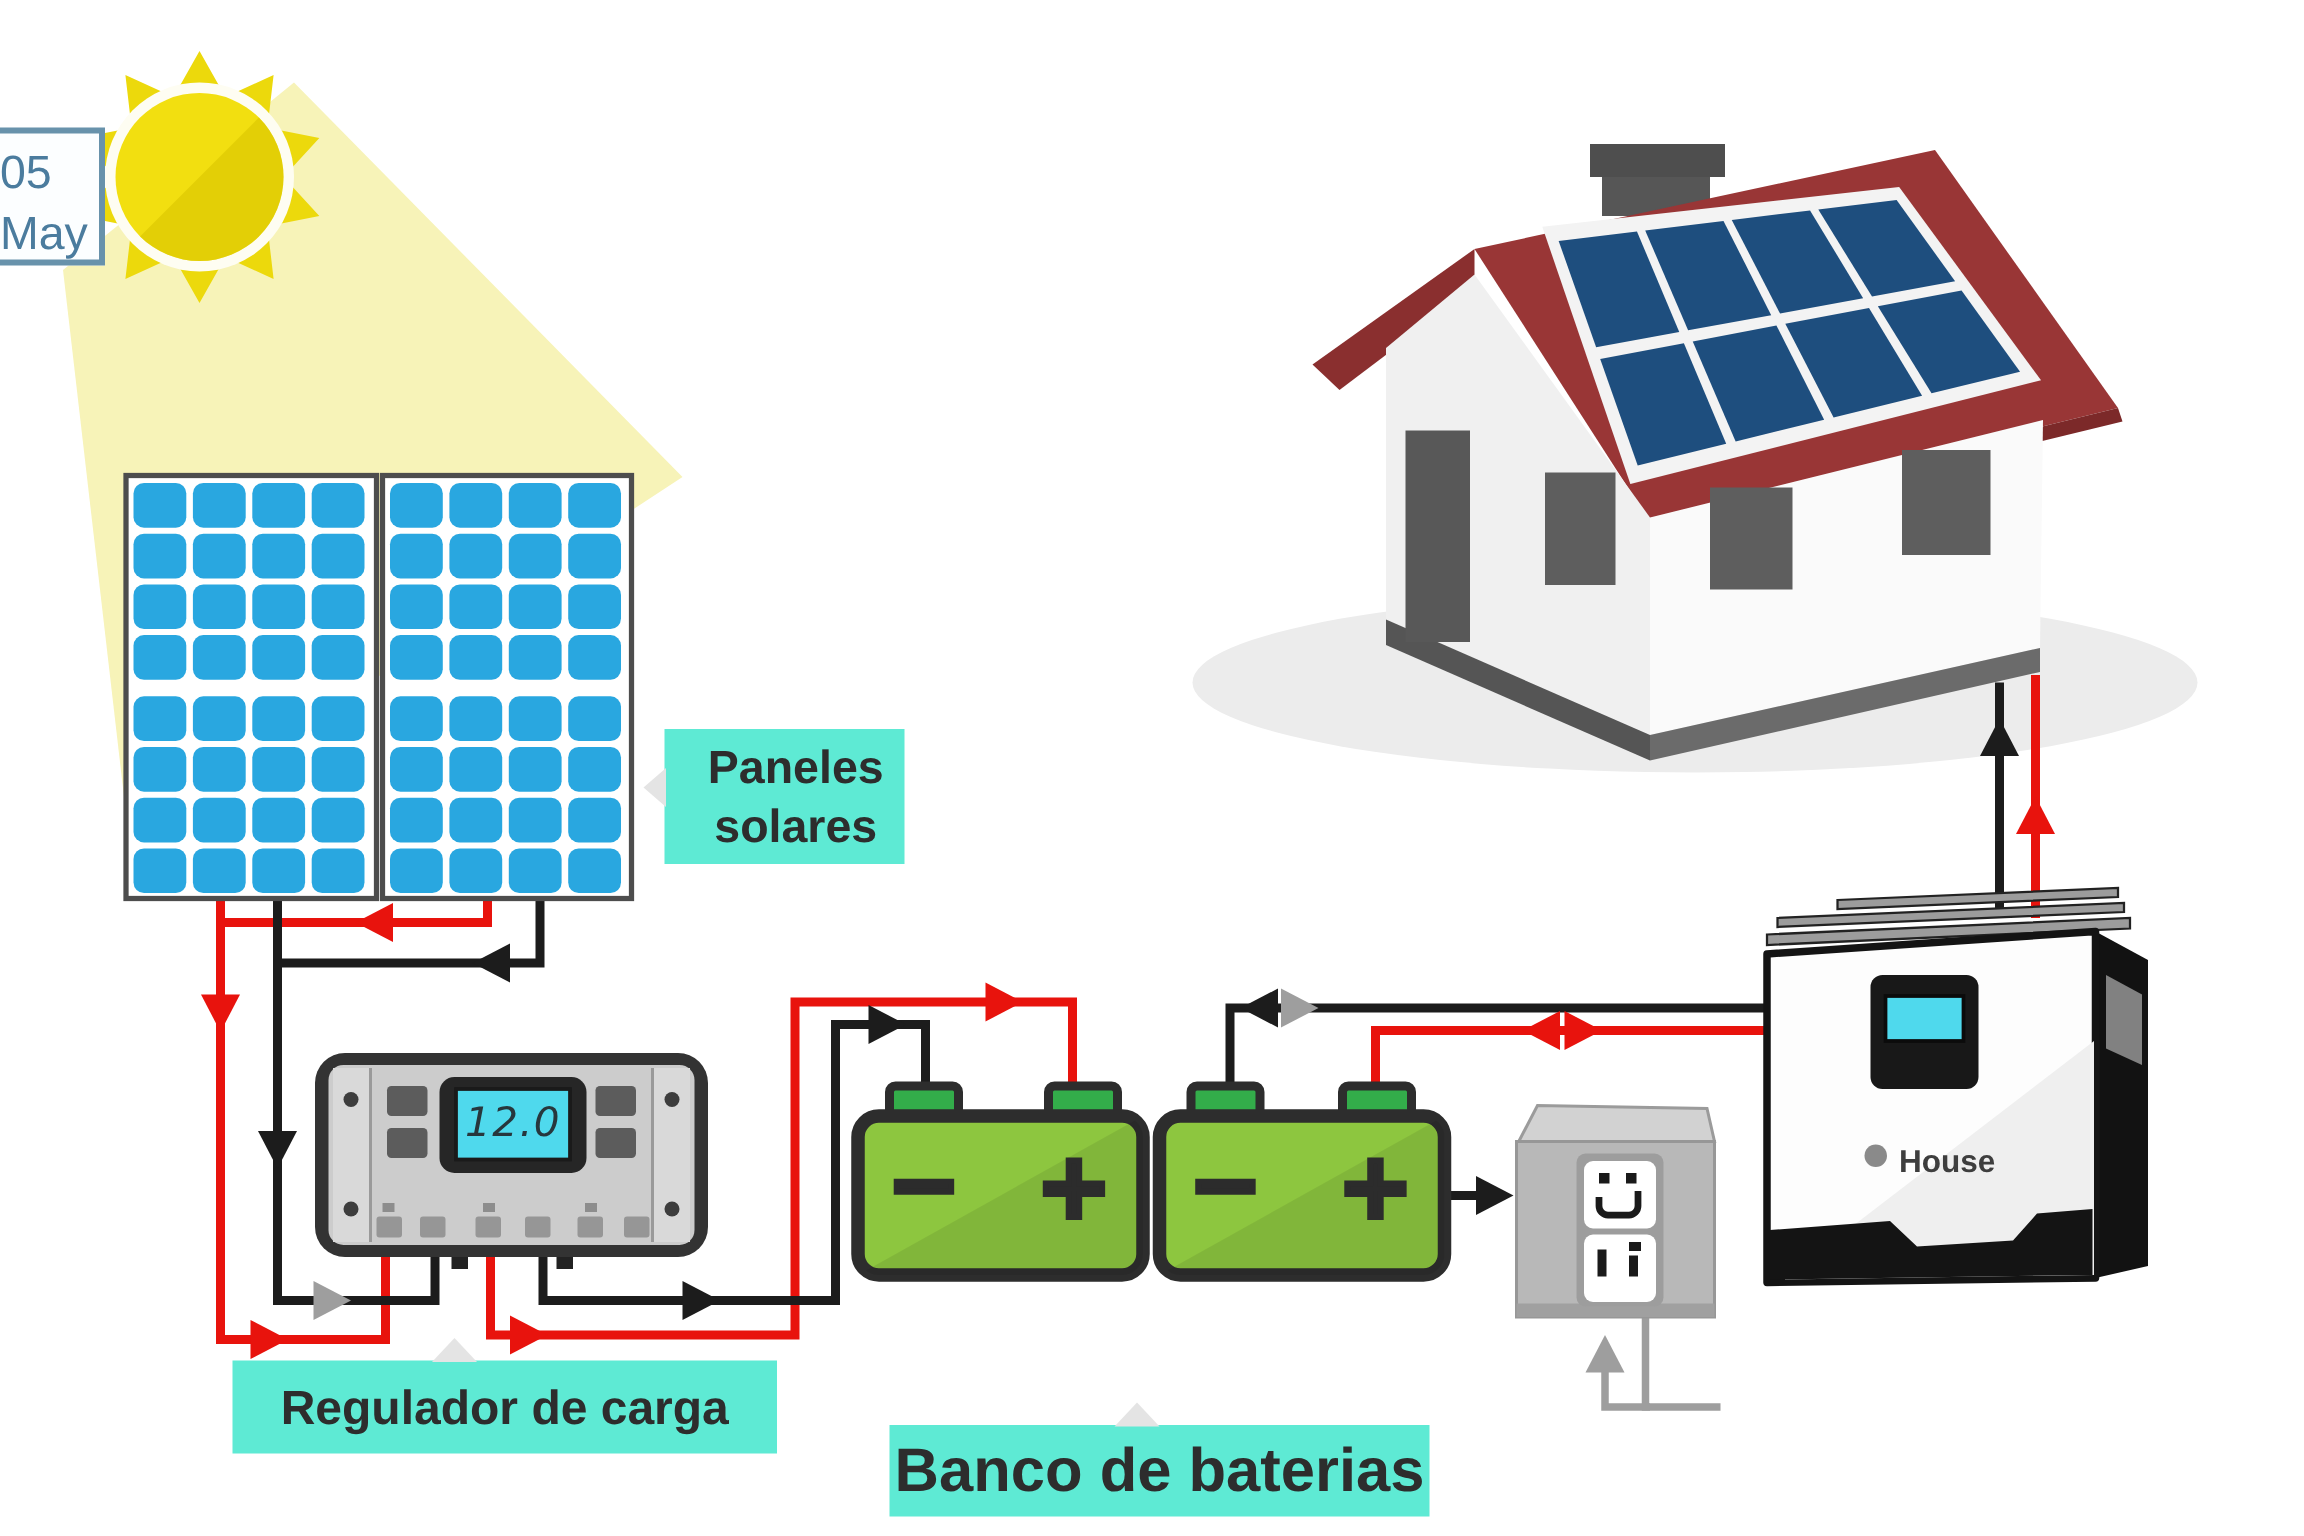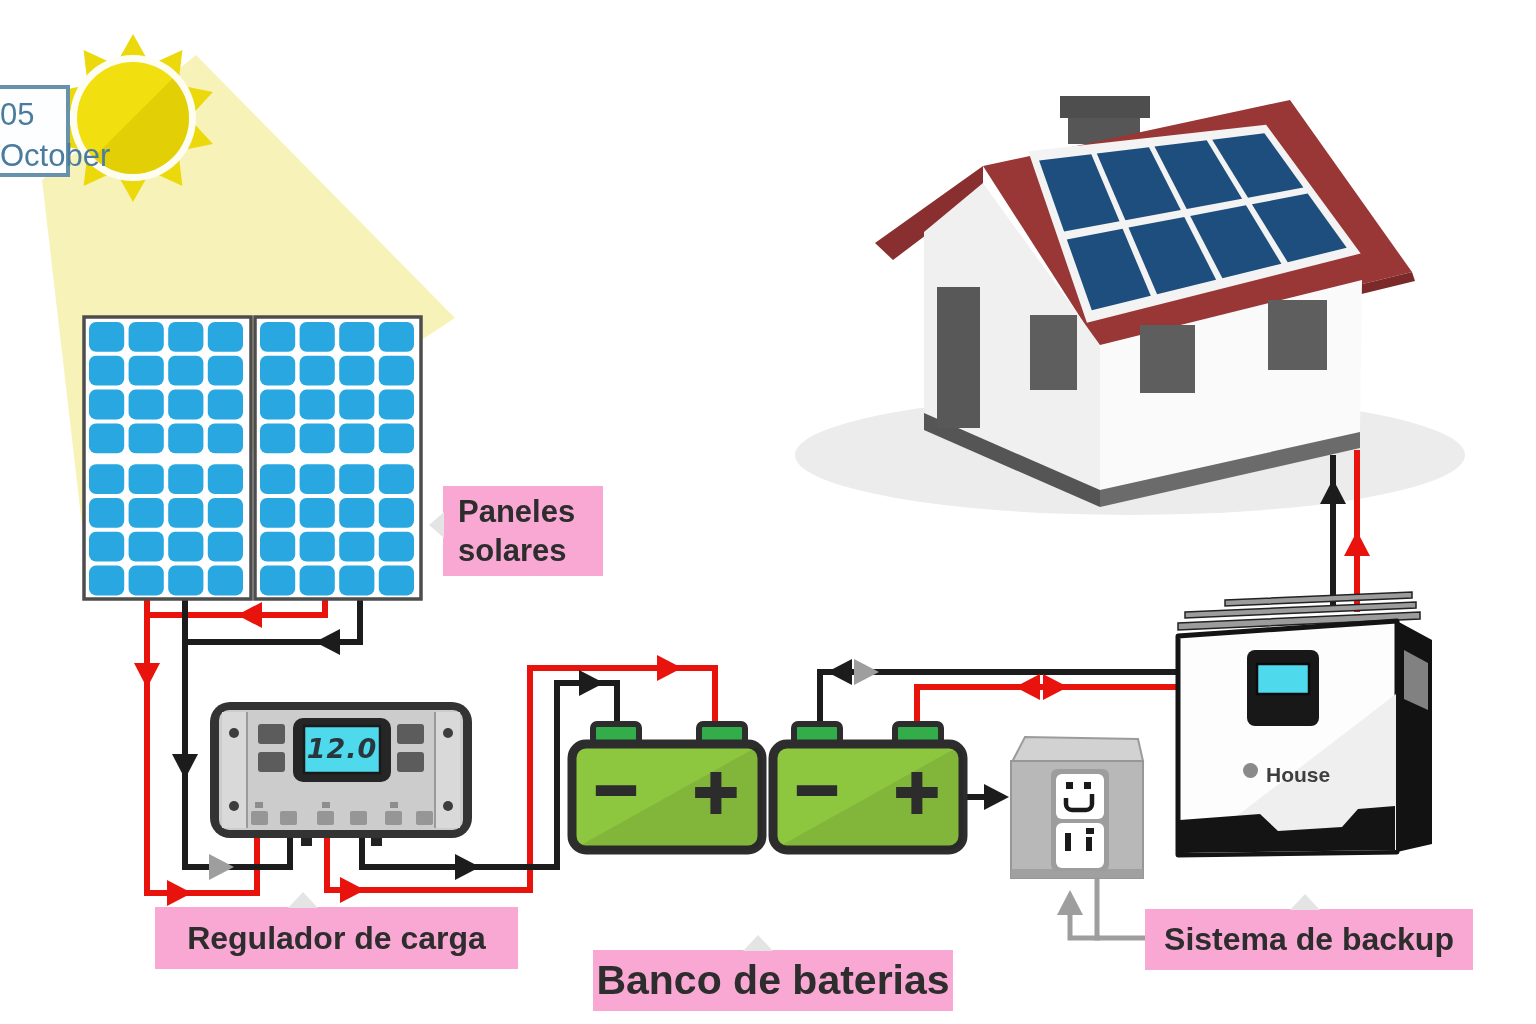--- a/index.html
+++ b/index.html
@@ -1,41 +1,41 @@
 <!DOCTYPE html>
 <html><head>
 <meta charset="utf-8">
 <style>
   html,body{margin:0;padding:0;background:#ffffff;}
   body{width:1536px;height:1024px;overflow:hidden;font-family:"Liberation Sans",sans-serif;}
   #canvas{position:relative;width:1374px;height:1024px;background:#fff;}
   svg.scene{position:absolute;left:0;top:0;}
 
-  .callout{position:absolute;background:#f9a8d4;color:#2d2d2d;font-weight:800;
-           display:flex;align-items:center;box-sizing:border-box;}
+  .callout{position:absolute;background:#5eead4;color:#2d2d2d;font-weight:800;
+           display:flex;align-items:center;box-sizing:border-box;text-align:center;}
   .ptr{position:absolute;width:0;height:0;}
   .ptr-left{left:-14px;border-top:13px solid transparent;border-bottom:13px solid transparent;
             border-right:15px solid #e4e4e4;}
   .ptr-up{top:-15px;border-left:15px solid transparent;border-right:15px solid transparent;
           border-bottom:16px solid #e4e4e4;}
   #co-paneles{left:443px;top:486px;width:160px;height:90px;font-size:31px;line-height:1.26;padding-left:15px;}
   #co-paneles .ptr-left{top:26px;}
   #co-regulador{left:155px;top:907px;width:363px;height:62px;font-size:32px;justify-content:center;}
   #co-regulador .ptr-up{left:133px;}
   #co-baterias{left:593px;top:950px;width:360px;height:61px;font-size:41px;justify-content:center;}
   #co-baterias .ptr-up{left:150px;}
   #co-backup{left:1145px;top:909px;width:328px;height:61px;font-size:32px;justify-content:center;}
   #co-backup .ptr-up{left:145px;}
 
   .date-badge{position:absolute;left:-12px;top:85px;width:82px;height:92px;background:#fcfeff;
               border:4px solid #6892ab;color:#4b7c9e;font-size:31px;line-height:1.32;
               padding:6px 0 0 8px;box-sizing:border-box;}
 
   .lcd{position:absolute;left:303px;top:733px;width:78px;text-align:center;font-style:italic;
-       font-weight:bold;font-size:27px;color:#27373d;letter-spacing:1px;
+       font-weight:normal;font-size:27px;color:#27373d;letter-spacing:1px;
        font-family:"DejaVu Sans",sans-serif;}
 
   .invlabel{position:absolute;left:1243px;top:763px;display:flex;align-items:flex-start;gap:8px;
             font-size:21px;color:#3e3e3e;font-weight:bold;}
   .invlabel .dot{width:15px;height:15px;border-radius:50%;background:#8a8a8a;flex:0 0 auto;}
 
   .bsym{position:absolute;width:52px;height:56px;display:flex;align-items:center;justify-content:center;
         color:#2c2c2c;font-weight:900;font-family:"DejaVu Sans",sans-serif;
         -webkit-text-stroke:4px #2c2c2c;}
   #bm1{left:590px;top:761px;font-size:58px;}
@@ -273,21 +273,21 @@
     <polygon points="1178,636 1397,621 1397,852 1178,855" fill="#fdfdfd" stroke="#141414" stroke-width="5" stroke-linejoin="round"></polygon>
     <polygon points="1190,852 1396,694 1396,850 1190,853" fill="#efefef"></polygon>
     <path d="M 1180,820 L 1260,814 L 1278,831 L 1342,827 L 1358,809 L 1395,806 L 1395,850 L 1180,853 Z" fill="#141414"></path>
     <rect x="1247" y="650" width="72" height="76" rx="8" fill="#181818"></rect>
     <rect x="1257" y="664" width="52" height="30" stroke="#0b0b0b" stroke-width="2.5" fill="#4fd9ed"></rect>
   </g>
 </svg>
 
   <div class="date-badge">
     <div>05</div>
-    <div>October</div>
+    <div>May</div>
   </div>
 
   <div class="lcd">12.0</div>
 
   <div class="invlabel">
     <span class="dot"></span>
     <span>House</span>
   </div>
 
   <div class="bsym" id="bm1">−</div>
@@ -300,17 +300,13 @@
     <span>Paneles solares</span>
   </div>
   <div class="callout" id="co-regulador">
     <span class="ptr ptr-up"></span>
     <span>Regulador de carga</span>
   </div>
   <div class="callout" id="co-baterias">
     <span class="ptr ptr-up"></span>
     <span>Banco de baterias</span>
   </div>
-  <div class="callout" id="co-backup">
-    <span class="ptr ptr-up"></span>
-    <span>Sistema de backup</span>
-  </div>
 </div>
 
 </body></html>

